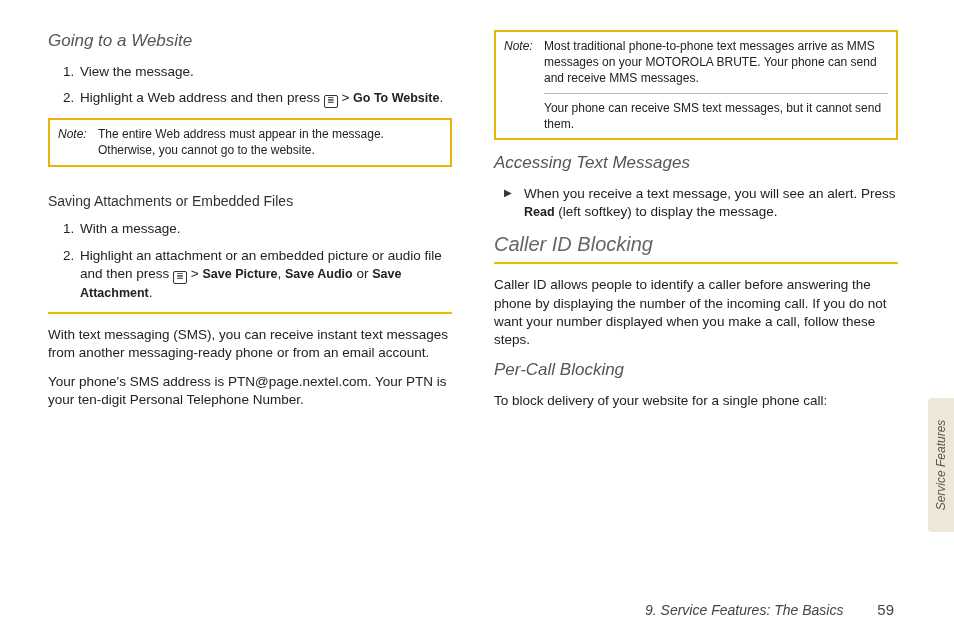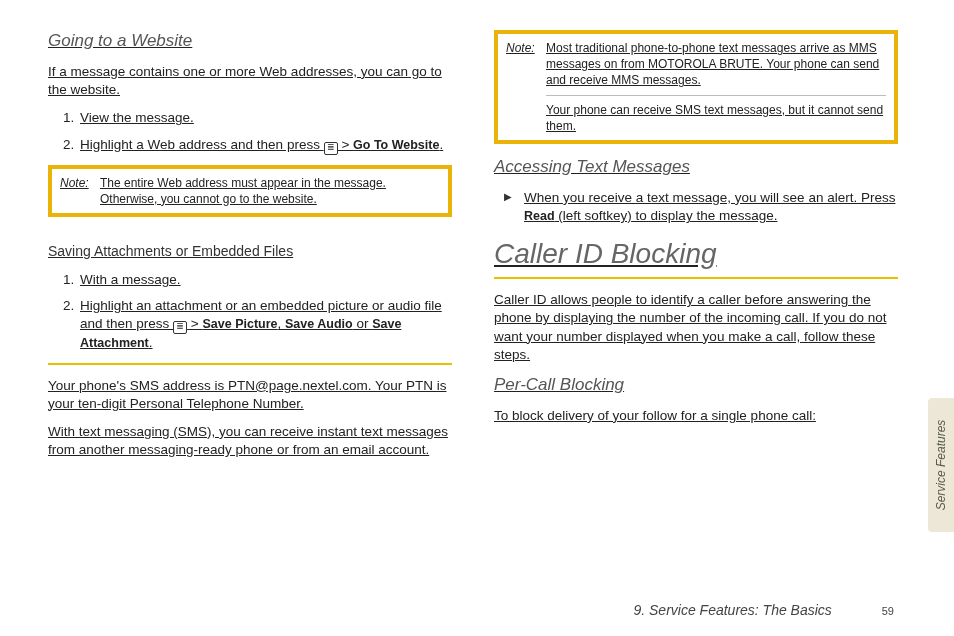--- a/index.html
+++ b/index.html
@@ -8,30 +8,29 @@
     height: 636px;
     font-family: Arial, Helvetica, sans-serif;
     background: #fff;
     position: relative;
     color: #222;
   }
   .page {
     padding: 30px 48px 30px 48px;
     display: flex;
     gap: 42px;
-    text-decoration: underline;
   }
   .col {
     width: 404px;
     font-size: 13.5px;
     line-height: 1.35;
   }
   .h1 {
     font-style: italic;
-    font-size: 28px;
+    font-size: 20px;
     color: #666;
     font-weight: normal;
     margin-top: 10px;
     margin-bottom: 4px;
   }
   .rule-yellow {
     height: 2px;
     background: linear-gradient(to right, #e7c100, #e7c100);
     margin-bottom: 12px;
   }
@@ -48,21 +47,21 @@
     color: #333;
     margin-top: 25px;
     margin-bottom: 10px;
     font-weight: normal;
   }
   p { margin-bottom: 10px; }
   ol { list-style: decimal; padding-left: 30px; margin-bottom: 10px; }
   ol li { margin-bottom: 8px; padding-left: 2px; }
   .bold { font-weight: bold; font-size: 12.5px; }
   .note-box {
-    border: 4px solid #eab308;
+    border: 2px solid #eab308;
     padding: 6px 8px 6px 8px;
     font-size: 12px;
     margin: 10px 0 12px 0;
     background: #fff;
   }
   .note-box .note-row { display: flex; }
   .note-box .note-label { font-style: italic; width: 40px; flex-shrink:0; }
   .note-box .note-text { flex: 1; }
   .note-box hr { border: none; border-top: 1px solid #bbb; margin: 6px 0 6px 40px; }
   .key-icon {
@@ -126,78 +125,77 @@
   .footer {
     position: absolute;
     bottom: 18px;
     right: 60px;
     font-style: italic;
     font-size: 14px;
     color: #444;
   }
   .footer .pnum {
     font-style: normal;
-    margin-left: 46px;
-    font-size: 11px;
+    margin-left: 30px;
+    font-size: 15px;
   }
 </style>
 </head>
 <body>
 
 <div class="page">
   <div class="col">
     <div class="h2" style="margin-top:0">Going to a Website</div>
-    <p>If a message contains one or more Web addresses, you can go to the website.</p>
     <ol>
       <li>View the message.</li>
       <li>
         <span>Highlight a Web address and then press </span><span class="key-icon"></span><span> &gt; </span><span class="bold">Go To Website</span><span>.</span>
       </li>
     </ol>
     <div class="note-box">
       <div class="note-row">
         <div class="note-label">Note:</div>
         <div class="note-text">The entire Web address must appear in the message. Otherwise, you cannot go to the website.</div>
       </div>
     </div>
     <div class="h3">Saving Attachments or Embedded Files</div>
     <ol>
       <li>With a message.</li>
       <li>
         <span>Highlight an attachment or an embedded picture or audio file and then press </span><span class="key-icon"></span><span> &gt; </span><span class="bold">Save Picture</span><span>, </span><span class="bold">Save Audio</span><span> or </span><span class="bold">Save Attachment</span><span>.</span>
       </li>
     </ol>
     <div class="rule-yellow"></div>
+    <p>With text messaging (SMS), you can receive instant text messages from another messaging-ready phone or from an email account.</p>
     <p>Your phone's SMS address is PTN@page.nextel.com. Your PTN is your ten-digit Personal Telephone Number.</p>
-    <p>With text messaging (SMS), you can receive instant text messages from another messaging-ready phone or from an email account.</p>
   </div>
 
   <div class="col">
     <div class="note-box" style="margin-top:0">
       <div class="note-row">
         <div class="note-label">Note:</div>
-        <div class="note-text">Most traditional phone-to-phone text messages arrive as MMS messages on from MOTOROLA BRUTE. Your phone can send and receive MMS messages.</div>
+        <div class="note-text">Most traditional phone-to-phone text messages arrive as MMS messages on your MOTOROLA BRUTE. Your phone can send and receive MMS messages.</div>
       </div>
       <hr>
       <div class="note-row">
         <div class="note-label"></div>
         <div class="note-text">Your phone can receive SMS text messages, but it cannot send them.</div>
       </div>
     </div>
     <div class="h2">Accessing Text Messages</div>
     <ul class="bullet-list">
       <li>
         <span>When you receive a text message, you will see an alert. Press </span><span class="bold">Read</span><span> (left softkey) to display the message.</span>
       </li>
     </ul>
     <div class="h1">Caller ID Blocking</div>
     <div class="rule-yellow"></div>
     <p>Caller ID allows people to identify a caller before answering the phone by displaying the number of the incoming call. If you do not want your number displayed when you make a call, follow these steps.</p>
     <div class="h2">Per-Call Blocking</div>
-    <p>To block delivery of your follow for a single phone call:</p>
+    <p>To block delivery of your website for a single phone call:</p>
   </div>
 </div>
 
 <div class="side-tab">
   <span>Service Features</span>
 </div>
 
 <div class="footer">
   <span>9. Service Features: The Basics</span>
   <span class="pnum">59</span>

